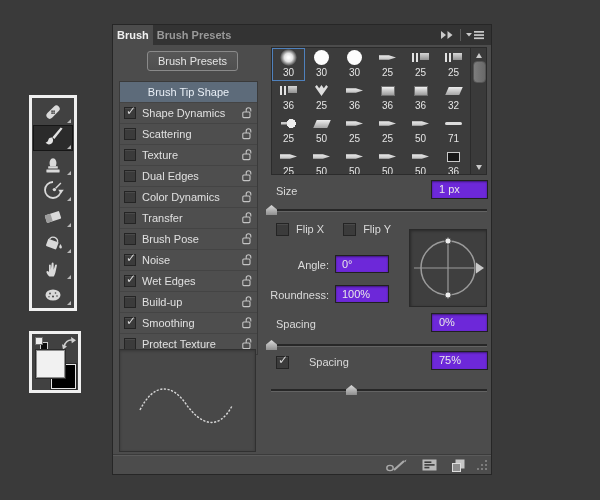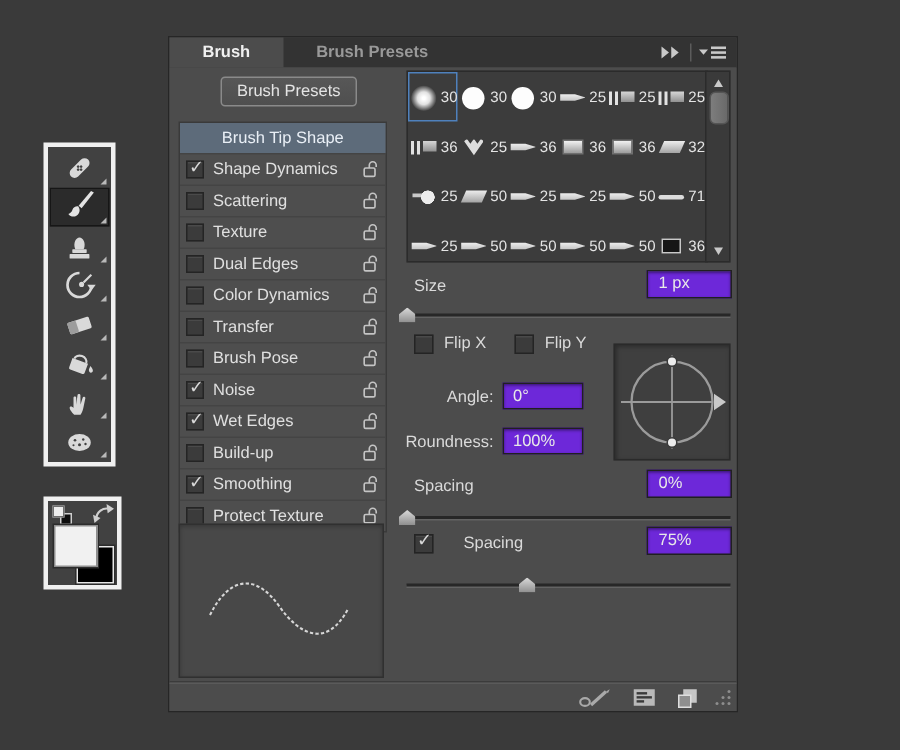--- a/index.html
+++ b/index.html
@@ -18,21 +18,21 @@
   .mini-default{position:absolute;left:3px;top:3px;width:13px;height:13px}
   .mini-default .backsq{position:absolute;left:5px;top:5px;width:6px;height:6px;background:#0d0d0d;border:1px solid #cfcfcf}
   .mini-default .frontsq{position:absolute;left:0;top:0;width:6px;height:6px;background:#ededed;border:1px solid #6e6e6e}
   .mini-swap{position:absolute;right:2px;top:2px}
   .fg-swatch{position:absolute;left:4px;top:16px;width:27px;height:26px;background:#f1f1f1;border:1px solid #8e8e8e;box-shadow:0 0 0 1px #2c2c2c;z-index:2}
   .bg-swatch{position:absolute;left:19px;top:30px;width:23px;height:23px;background:#000;border:1px solid #e6e6e6;box-shadow:0 0 0 1px #2c2c2c;z-index:1}
 
   
   .panel{position:absolute;left:112px;top:24px;width:380px;height:451px;border:1px solid #262626;box-sizing:border-box;background:#4c4c4c}
   .tabbar{position:absolute;left:0;top:0;right:0;height:20px;background:#333333;display:flex;align-items:stretch}
-  .tab{font-size:11px;font-weight:bold;line-height:20px;padding:0 22px;color:#999;cursor:default;white-space:nowrap}
+  .tab{font-size:11px;font-weight:bold;line-height:20px;padding:0 4px;color:#999;cursor:default;white-space:nowrap}
   .tab.active{background:#4c4c4c;color:#f0f0f0}
   .tabicons{margin-left:auto;display:flex;align-items:center;padding-right:6px;gap:5px}
   .vsep{width:1px;height:12px;background:#5c5c5c}
   .pbody{position:absolute;left:0;top:20px;right:0;bottom:0;background:#4c4c4c}
 
   .presets-btn{position:absolute;left:34px;top:6px;width:91px;height:20px;background:linear-gradient(#575757,#4f4f4f);border:1px solid #8a8a8a;border-radius:3px;color:#e4e4e4;font-size:11px;font-family:inherit;padding:0;line-height:18px}
 
   
   .list{position:absolute;left:6px;top:36px;width:137px;border:1px solid #3a3a3a;background:#4e4e4e}
   .list-header{height:20px;line-height:20px;text-align:center;background:var(--hdr,#5d6b7a);color:#e9eff6;font-size:11px}
@@ -43,21 +43,21 @@
   
   .cb{width:13px;height:13px;background:#3b3b3b;border:1px solid #242424;box-shadow:inset 0 1px 0 rgba(255,255,255,.08);position:relative;box-sizing:border-box;flex:none}
   .cb.small{width:12px;height:12px}
   .cb.checked::after{content:"\2713";position:absolute;left:1px;top:-4px;font-size:12px;color:#d9d9d9}
 
   
   .preview{position:absolute;left:6px;top:304px;width:135px;height:101px;background:#484848;border:1px solid #303030;box-shadow:inset 0 1px 3px rgba(0,0,0,.25)}
 
   
   .grid{position:absolute;left:158px;top:2px;width:199px;height:126px;background:#3c3c3c;border:1px solid #2b2b2b;overflow:hidden;display:flex;flex-wrap:wrap;align-content:flex-start;box-sizing:content-box}
-  .cell{width:33px;height:33px;display:flex;align-items:center;padding-top:1px;box-sizing:border-box}
+  .cell{width:33px;height:33px;display:flex;flex-direction:column;align-items:center;padding-top:1px;box-sizing:border-box}
   .cell.selected{box-shadow:inset 0 0 0 1px var(--sel,#4f81bd)}
   .bsize{font-size:10px;color:#e5e5e5;line-height:12px;margin-top:1px}
   .bi{height:17px;width:33px;display:flex;align-items:center;justify-content:center}
   .bi::before{content:"";display:block}
   .bi-soft::before{width:17px;height:17px;border-radius:50%;background:radial-gradient(circle,#ffffff 8%,rgba(255,255,255,.85) 35%,rgba(255,255,255,0) 72%)}
   .bi-hard::before{width:15px;height:15px;border-radius:50%;background:#fdfdfd}
   .bi-nib::before{width:17px;height:7px;background:linear-gradient(#f4f4f4,#b5b5b5);clip-path:polygon(0 18%,58% 18%,100% 50%,58% 82%,0 82%)}
   .bi-bars::before{width:17px;height:9px;background:linear-gradient(#e2e2e2,#e2e2e2) 0 0/2px 100% no-repeat,linear-gradient(#e2e2e2,#e2e2e2) 3.5px 0/2px 100% no-repeat,linear-gradient(#d6d6d6,#8f8f8f) 7.5px 10%/9.5px 80% no-repeat}
   .bi-fan::before{width:13px;height:11px;background:#dedede;clip-path:polygon(50% 100%,0 15%,14% 0,32% 30%,50% 0,68% 30%,86% 0,100% 15%)}
   .bi-block::before{width:12px;height:8px;background:linear-gradient(#f1f1f1,#9c9c9c);border:1px solid #6f6f6f}

